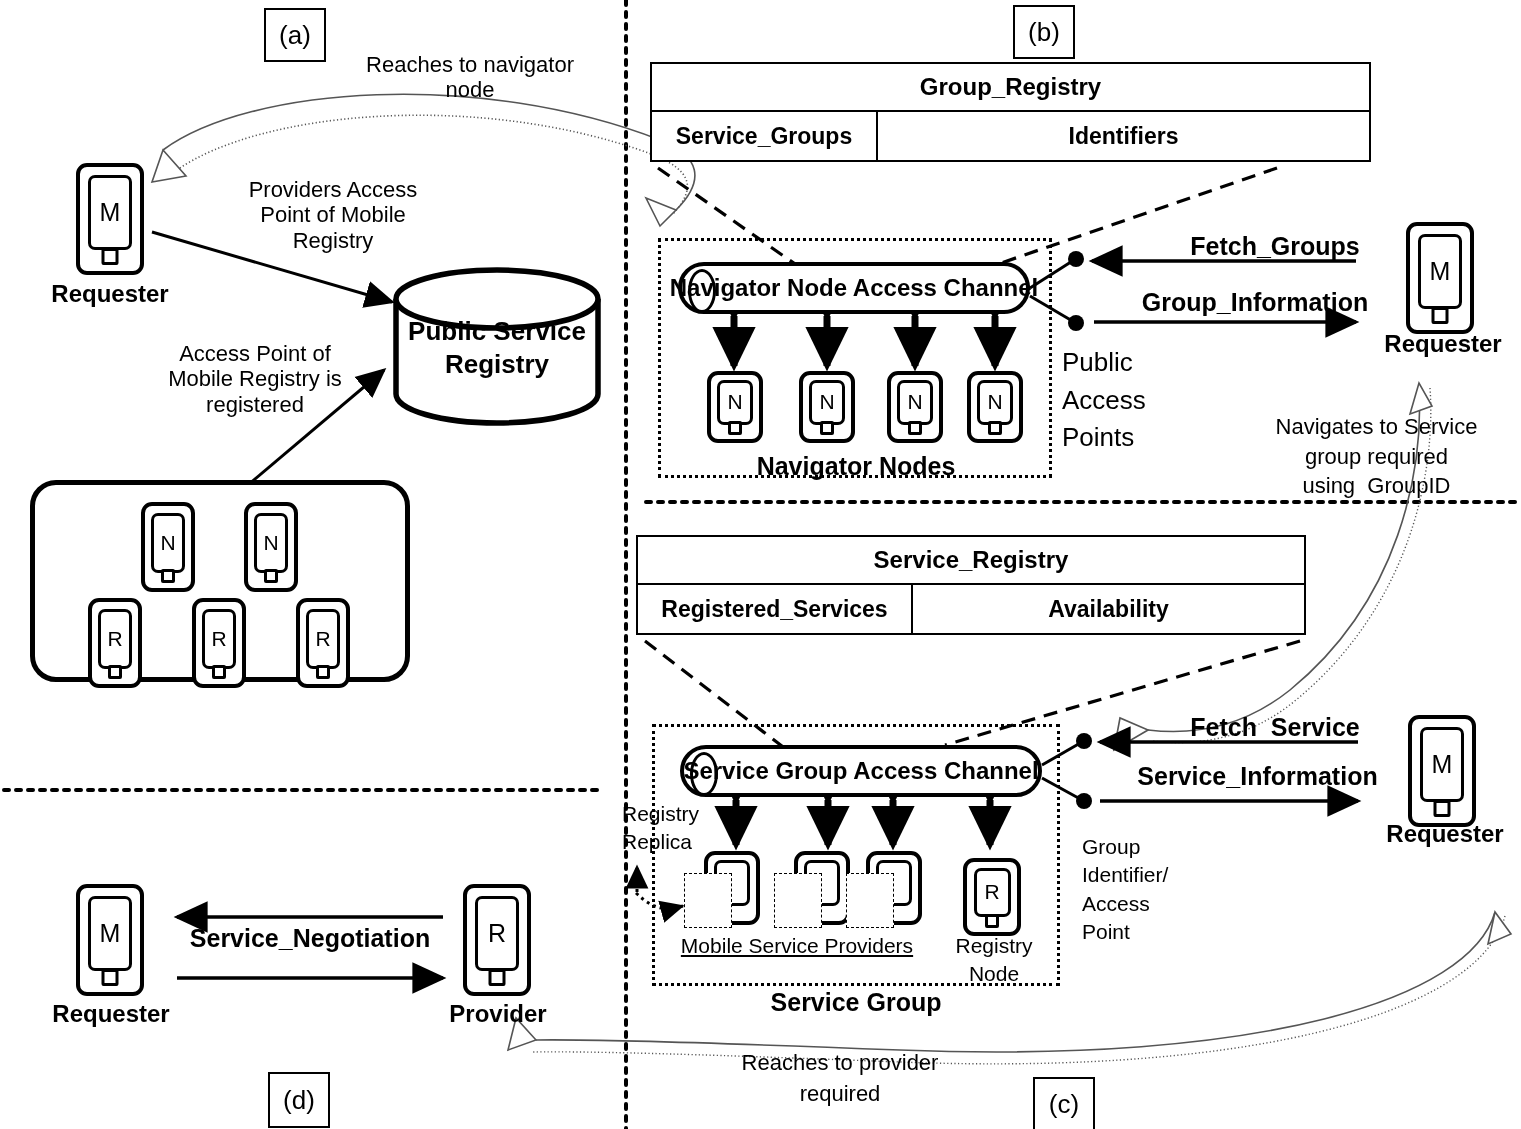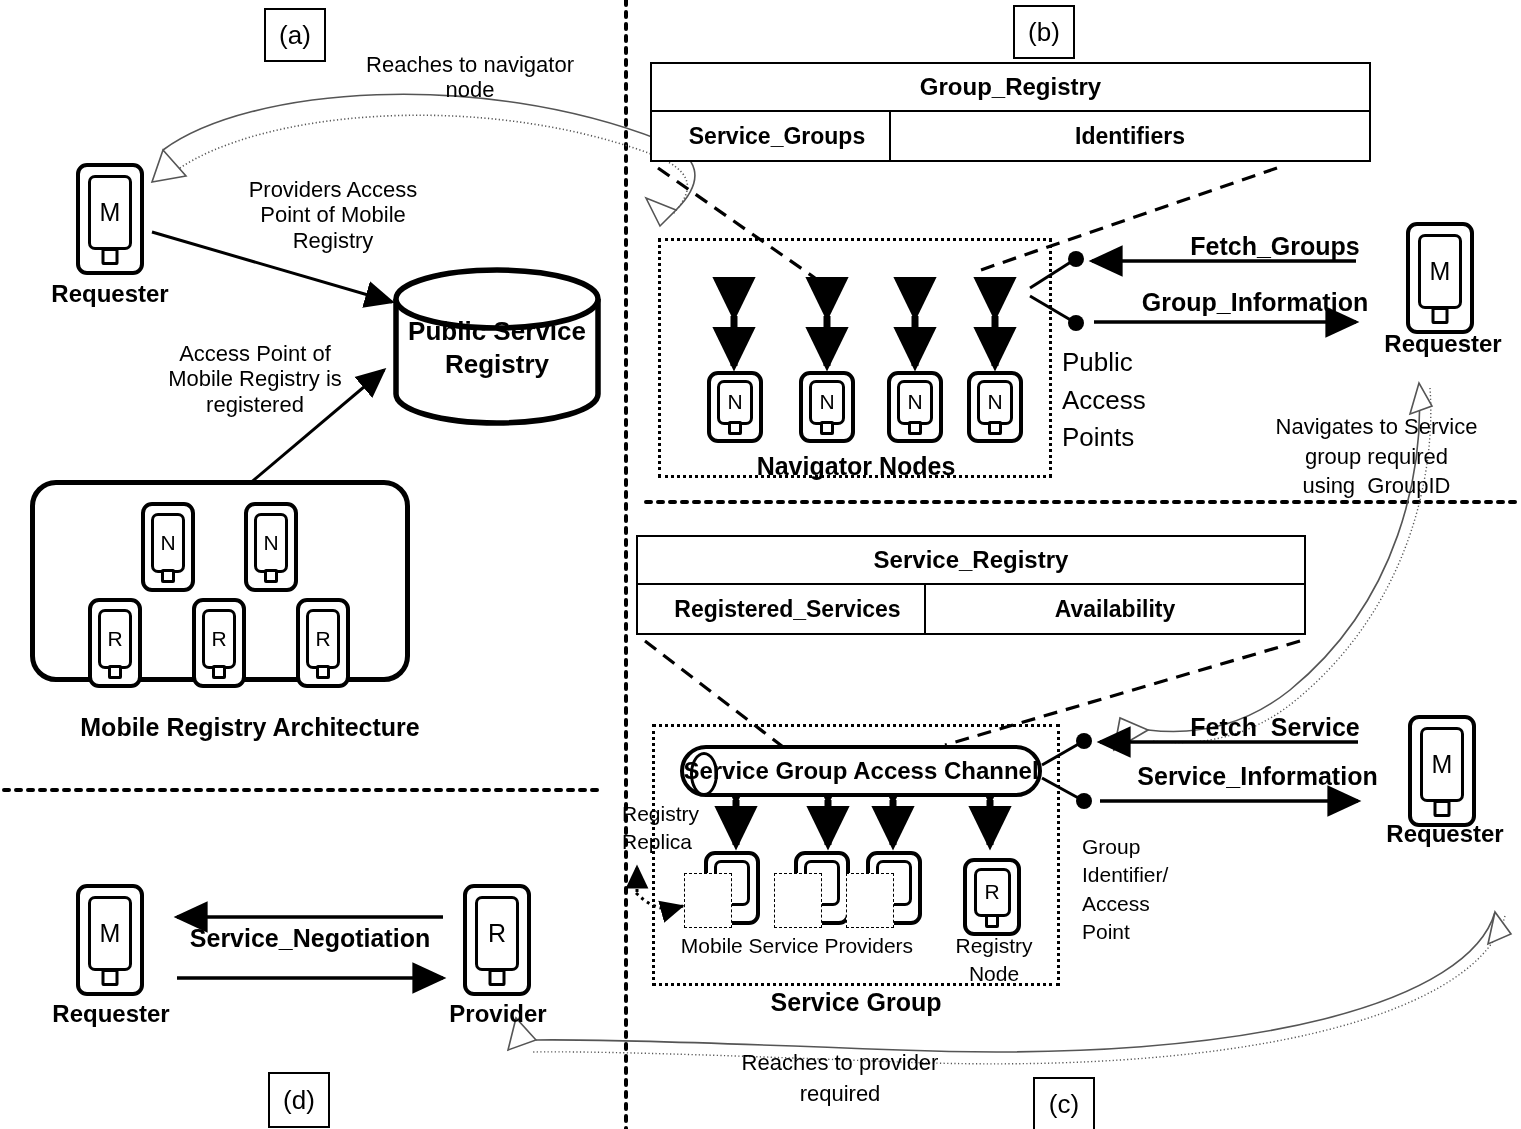--- a/index.html
+++ b/index.html
@@ -9,21 +9,21 @@
   .lbl{position:absolute;line-height:1.15;white-space:pre;}
   .c{text-align:center;}
   .bold{font-weight:bold;}
   .panelTag{position:absolute;border:2.5px solid #000;background:#fff;
             display:flex;align-items:center;justify-content:center;
             font-size:26px;font-weight:normal;}
   
   .regTable{position:absolute;border:2.5px solid #000;background:#fff;box-sizing:border-box;}
   .regTitle{height:50%;display:flex;align-items:center;justify-content:center;
             font-size:24px;font-weight:bold;border-bottom:2.5px solid #000;box-sizing:border-box;}
-  .regCols{height:50%;display:flex;box-sizing:border-box;padding-left:13px;}
+  .regCols{height:50%;display:flex;box-sizing:border-box;}
   .regCol{display:flex;align-items:center;justify-content:center;
           font-size:23px;font-weight:bold;box-sizing:border-box;border-right:2.5px solid #000;}
   .regCol:last-child{border-right:none;}
   
   .dotBox{position:absolute;border:3px dotted #000;box-sizing:border-box;background:transparent;}
   
   .phone{position:absolute;box-sizing:border-box;border:4px solid #000;border-radius:11px;background:#fff;}
   .phone .scr{position:absolute;left:13%;right:13%;top:8%;height:66%;
               border:3.5px solid #000;border-radius:7px;background:#fff;
               display:flex;align-items:center;justify-content:center;}
@@ -191,32 +191,35 @@
     </div>
     <div class="btn" style="width:8px;height:8px;"></div>
   </div>
   <div class="phone" style="left:296px;top:598px;width:54px;height:90px;font-size:21px;">
     <div class="scr">
       <span>R</span>
     </div>
     <div class="btn" style="width:8px;height:8px;"></div>
   </div>
 
-  <div class="lbl c bold" style="left:25px;top:713px;width:450px;font-size:25px;">Mobile Registry Architecture</div>
 
   <div class="regTable" style="left:650px;top:62px;width:721px;height:100px;">
     <div class="regTitle">Group_Registry</div>
     <div class="regCols">
       <div class="regCol" style="flex:0 0 226px;">Service_Groups</div>
       <div class="regCol" style="flex:1 1 auto;">Identifiers</div>
     </div>
   </div>
 
   <div class="dotBox" style="left:658px;top:238px;width:394px;height:240px;"></div>
 
+  <div class="tube" style="left:678px;top:262px;width:352px;height:52px;">
+    <div class="cap"></div>
+    <div class="tt">Navigator Node Access Channel</div>
+  </div>
 
   <div class="phone" style="left:707px;top:371px;width:56px;height:72px;font-size:21px;">
     <div class="scr" style="height:60%;">
       <span>N</span>
     </div>
     <div class="btn" style="width:8px;height:8px;"></div>
   </div>
   <div class="phone" style="left:799px;top:371px;width:56px;height:72px;font-size:21px;">
     <div class="scr" style="height:60%;">
       <span>N</span>
@@ -283,21 +286,21 @@
   <div class="phone" style="left:794px;top:851px;width:56px;height:74px;font-size:19px;">
     <div class="scr" style="height:60%;"></div>
   </div>
   <div class="docpg" style="left:774px;top:873px;width:48px;height:55px;"></div>
 
   <div class="phone" style="left:866px;top:851px;width:56px;height:74px;font-size:19px;">
     <div class="scr" style="height:60%;"></div>
   </div>
   <div class="docpg" style="left:846px;top:873px;width:48px;height:55px;"></div>
 
-  <div class="lbl c" style="left:672px;top:934px;width:250px;font-size:21px;">Mobile Service Providers</div>
+  <div class="lbl c" style="left:672px;top:934px;width:250px;font-size:21px;text-decoration:underline;">Mobile Service Providers</div>
 
   <div class="phone" style="left:963px;top:858px;width:58px;height:78px;font-size:21px;">
     <div class="scr" style="height:62%;">
       <span>R</span>
     </div>
     <div class="btn" style="width:8px;height:8px;"></div>
   </div>
   <div class="lbl c" style="left:930px;top:932px;width:128px;font-size:21px;line-height:1.35;">Registry
 Node</div>
 

